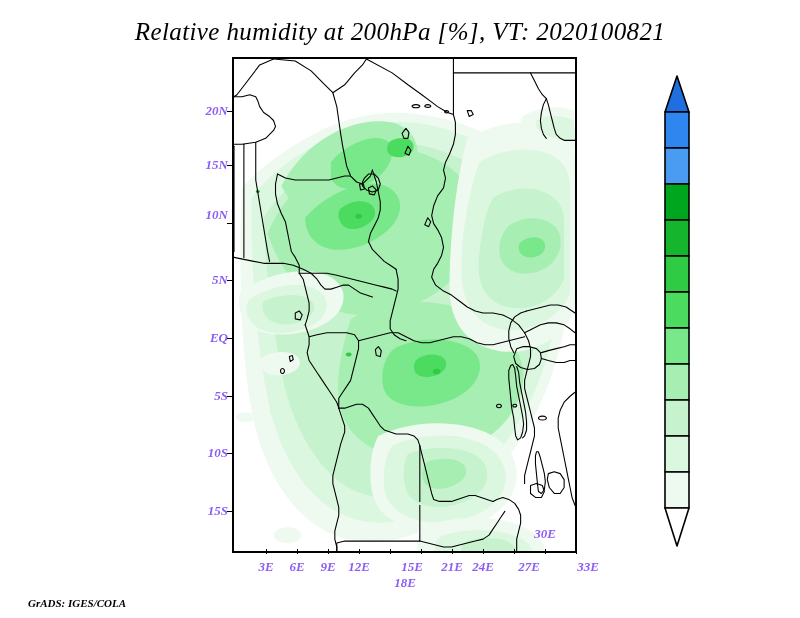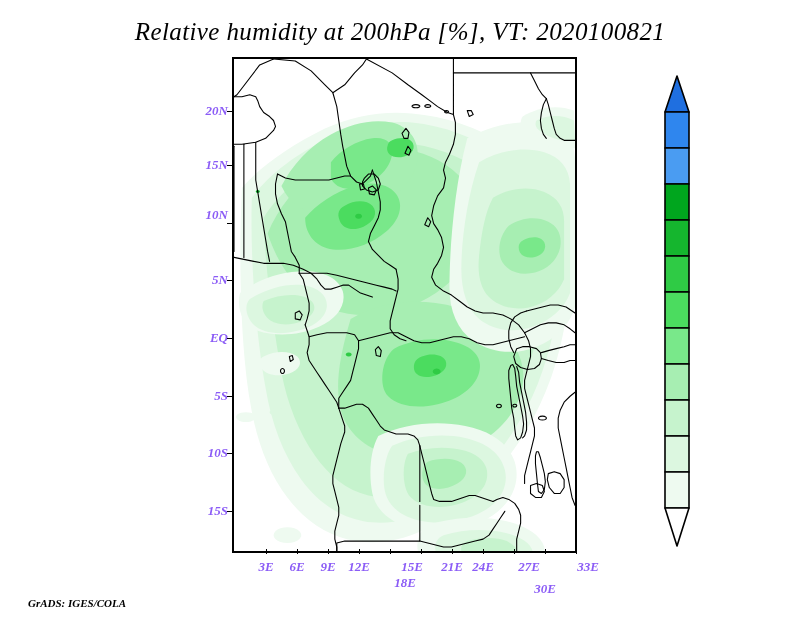--- a/index.html
+++ b/index.html
@@ -388,21 +388,21 @@
 
     <div class="axis-label xlabel" style="left:452px; top:559px;">21E</div>
     <div class="tick xtick" style="left:452px; top:549px;"></div>
 
     <div class="axis-label xlabel" style="left:483px; top:559px;text-align:right;">24E</div>
     <div class="tick xtick" style="left:483px; top:549px;"></div>
 
     <div class="axis-label xlabel" style="left:514px; top:559px;margin-left:15px;">27E</div>
     <div class="tick xtick" style="left:514px; top:549px;"></div>
 
-    <div class="axis-label xlabel" style="left:545px; top:581px;">30E</div>
+    <div class="axis-label xlabel" style="left:545px; top:526px;">30E</div>
     <div class="tick xtick" style="left:545px; top:549px;"></div>
 
     <div class="axis-label xlabel" style="left:588px; top:559px;font-family:Liberation Serif, serif;">33E</div>
     <div class="tick xtick" style="left:576px; top:549px;"></div>
   </div>
 
   <div id="colorbar">
     <svg id="cb-svg" viewBox="0 0 40 478" preserveAspectRatio="none" xmlns="http://www.w3.org/2000/svg">
       <g stroke="#000000" stroke-width="1.6" stroke-linejoin="round">
 

